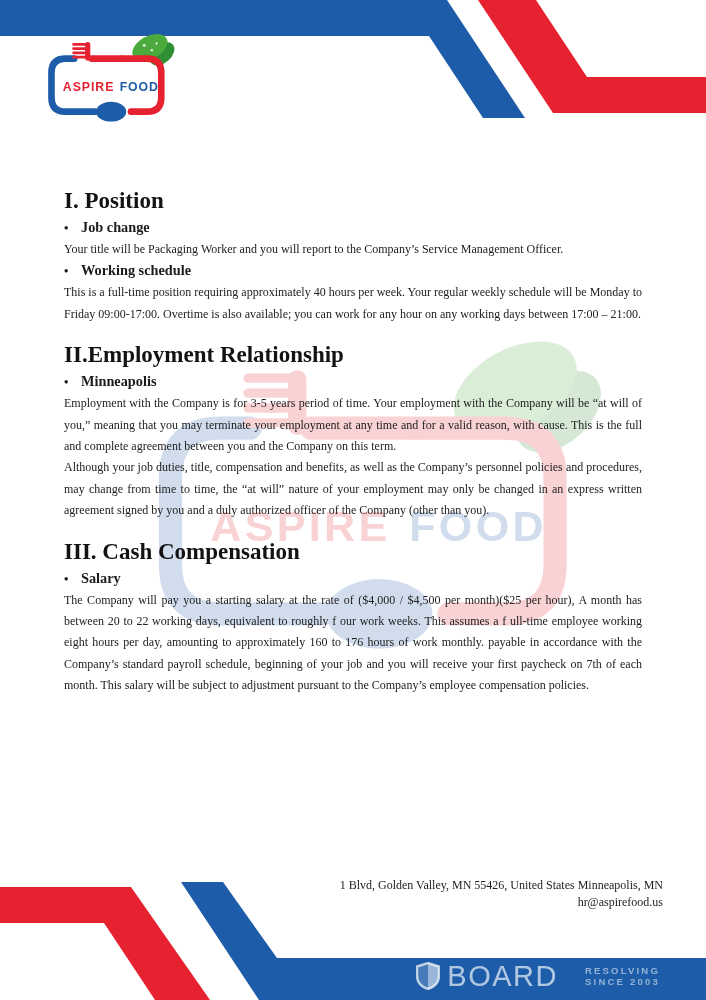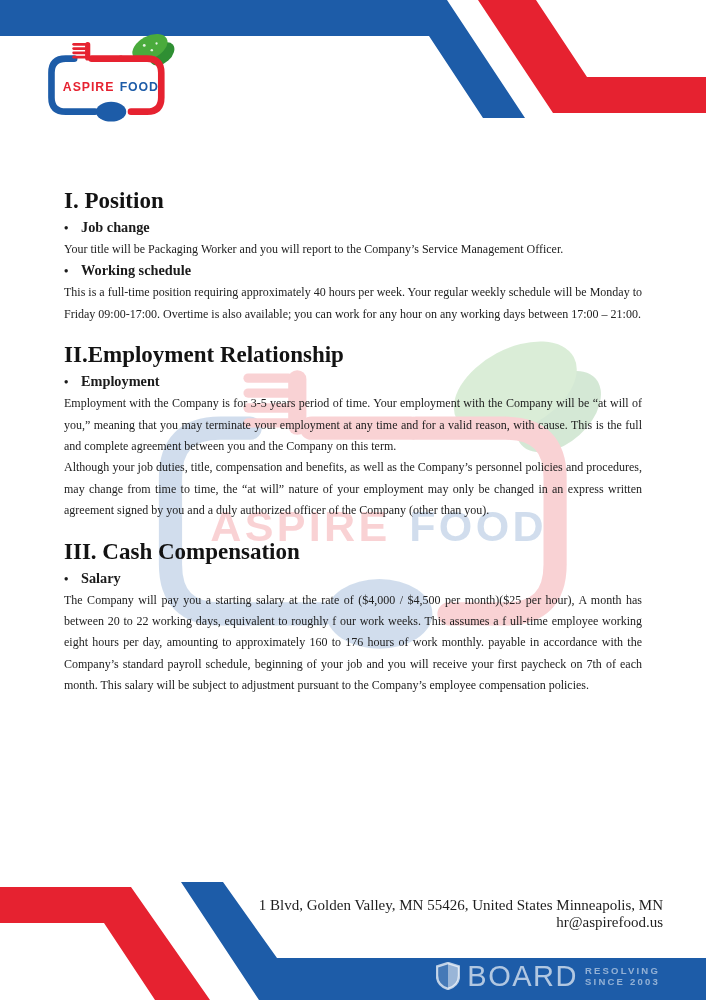--- a/index.html
+++ b/index.html
@@ -31,33 +31,34 @@
     margin:4px 0 5px 0; font-size:23px; line-height:22px; font-weight:700; color:#131313;
     font-family:"Liberation Serif", serif;
   }
   .bullet-line{font-weight:700; font-size:14.3px; line-height:21px; color:#1b1b1b;}
   .bullet-line .bullet{display:inline-block; width:17px; font-size:12.5px;}
   .para{
     margin:0; font-size:12px; line-height:21.4px; text-align:justify; color:#212121;
   }
   
   .footer-text{
-    position:absolute; right:43px; top:897px; width:480px; text-align:right; z-index:2;
-    font-size:15px; line-height:16.8px; color:#1e1e1e;
+    position:absolute; right:43px; top:877px; width:480px; text-align:right; z-index:2;
+    font-size:12px; line-height:16.8px; color:#1e1e1e;
   }
   .board{
     position:absolute; right:46px; top:962px; z-index:4; display:flex; align-items:center; gap:7px;
     font-family:"Liberation Sans", sans-serif;
   }
   .board .wordmark{
     font-size:29px; font-weight:400; letter-spacing:1.5px; line-height:28px; color:rgba(255,255,255,.66);
   }
   .board .tagline{
     font-size:9.5px; font-weight:700; letter-spacing:2.2px; line-height:11px; color:rgba(255,255,255,.52);
     text-align:center;
+    margin-left:20px;
   }
   .logo-text-a{font:700 13px "Liberation Sans", sans-serif; letter-spacing:1px; fill:var(--red);}
   .logo-text-b{font:700 13px "Liberation Sans", sans-serif; letter-spacing:1px; fill:var(--blue);}
 </style>
 </head>
 <body>
 
 <div class="page">
 
   <svg class="deco deco-top" width="706" height="125" viewBox="0 0 706 125" aria-hidden="true">
@@ -120,21 +121,21 @@
       <p class="para">Your title will be Packaging Worker and you will report to the Company’s Service Management Officer.</p>
       <div class="bullet-line">
         <span class="bullet">•</span><span>Working schedule</span>
       </div>
       <p class="para">This is a full-time position requiring approximately 40 hours per week. Your regular weekly schedule will be Monday to Friday 09:00-17:00. Overtime is also available; you can work for any hour on any working days between 17:00 – 21:00.</p>
     </section>
 
     <section class="doc-section">
       <h2>II.Employment Relationship</h2>
       <div class="bullet-line">
-        <span class="bullet">•</span><span>Employment</span>
+        <span class="bullet">•</span><span>Minneapolis</span>
       </div>
       <p class="para">Employment with the Company is for 3-5 years period of time. Your employment with the Company will be “at will of you,” meaning that you may terminate your employment at any time and for a valid reason, with cause. This is the full and complete agreement between you and the Company on this term.</p>
       <p class="para">Although your job duties, title, compensation and benefits, as well as the Company’s personnel policies and procedures, may change from time to time, the “at will” nature of your employment may only be changed in an express written agreement signed by you and a duly authorized officer of the Company (other than you).</p>
     </section>
 
     <section class="doc-section">
       <h2>III. Cash Compensation</h2>
       <div class="bullet-line">
         <span class="bullet">•</span><span>Salary</span>
       </div>

